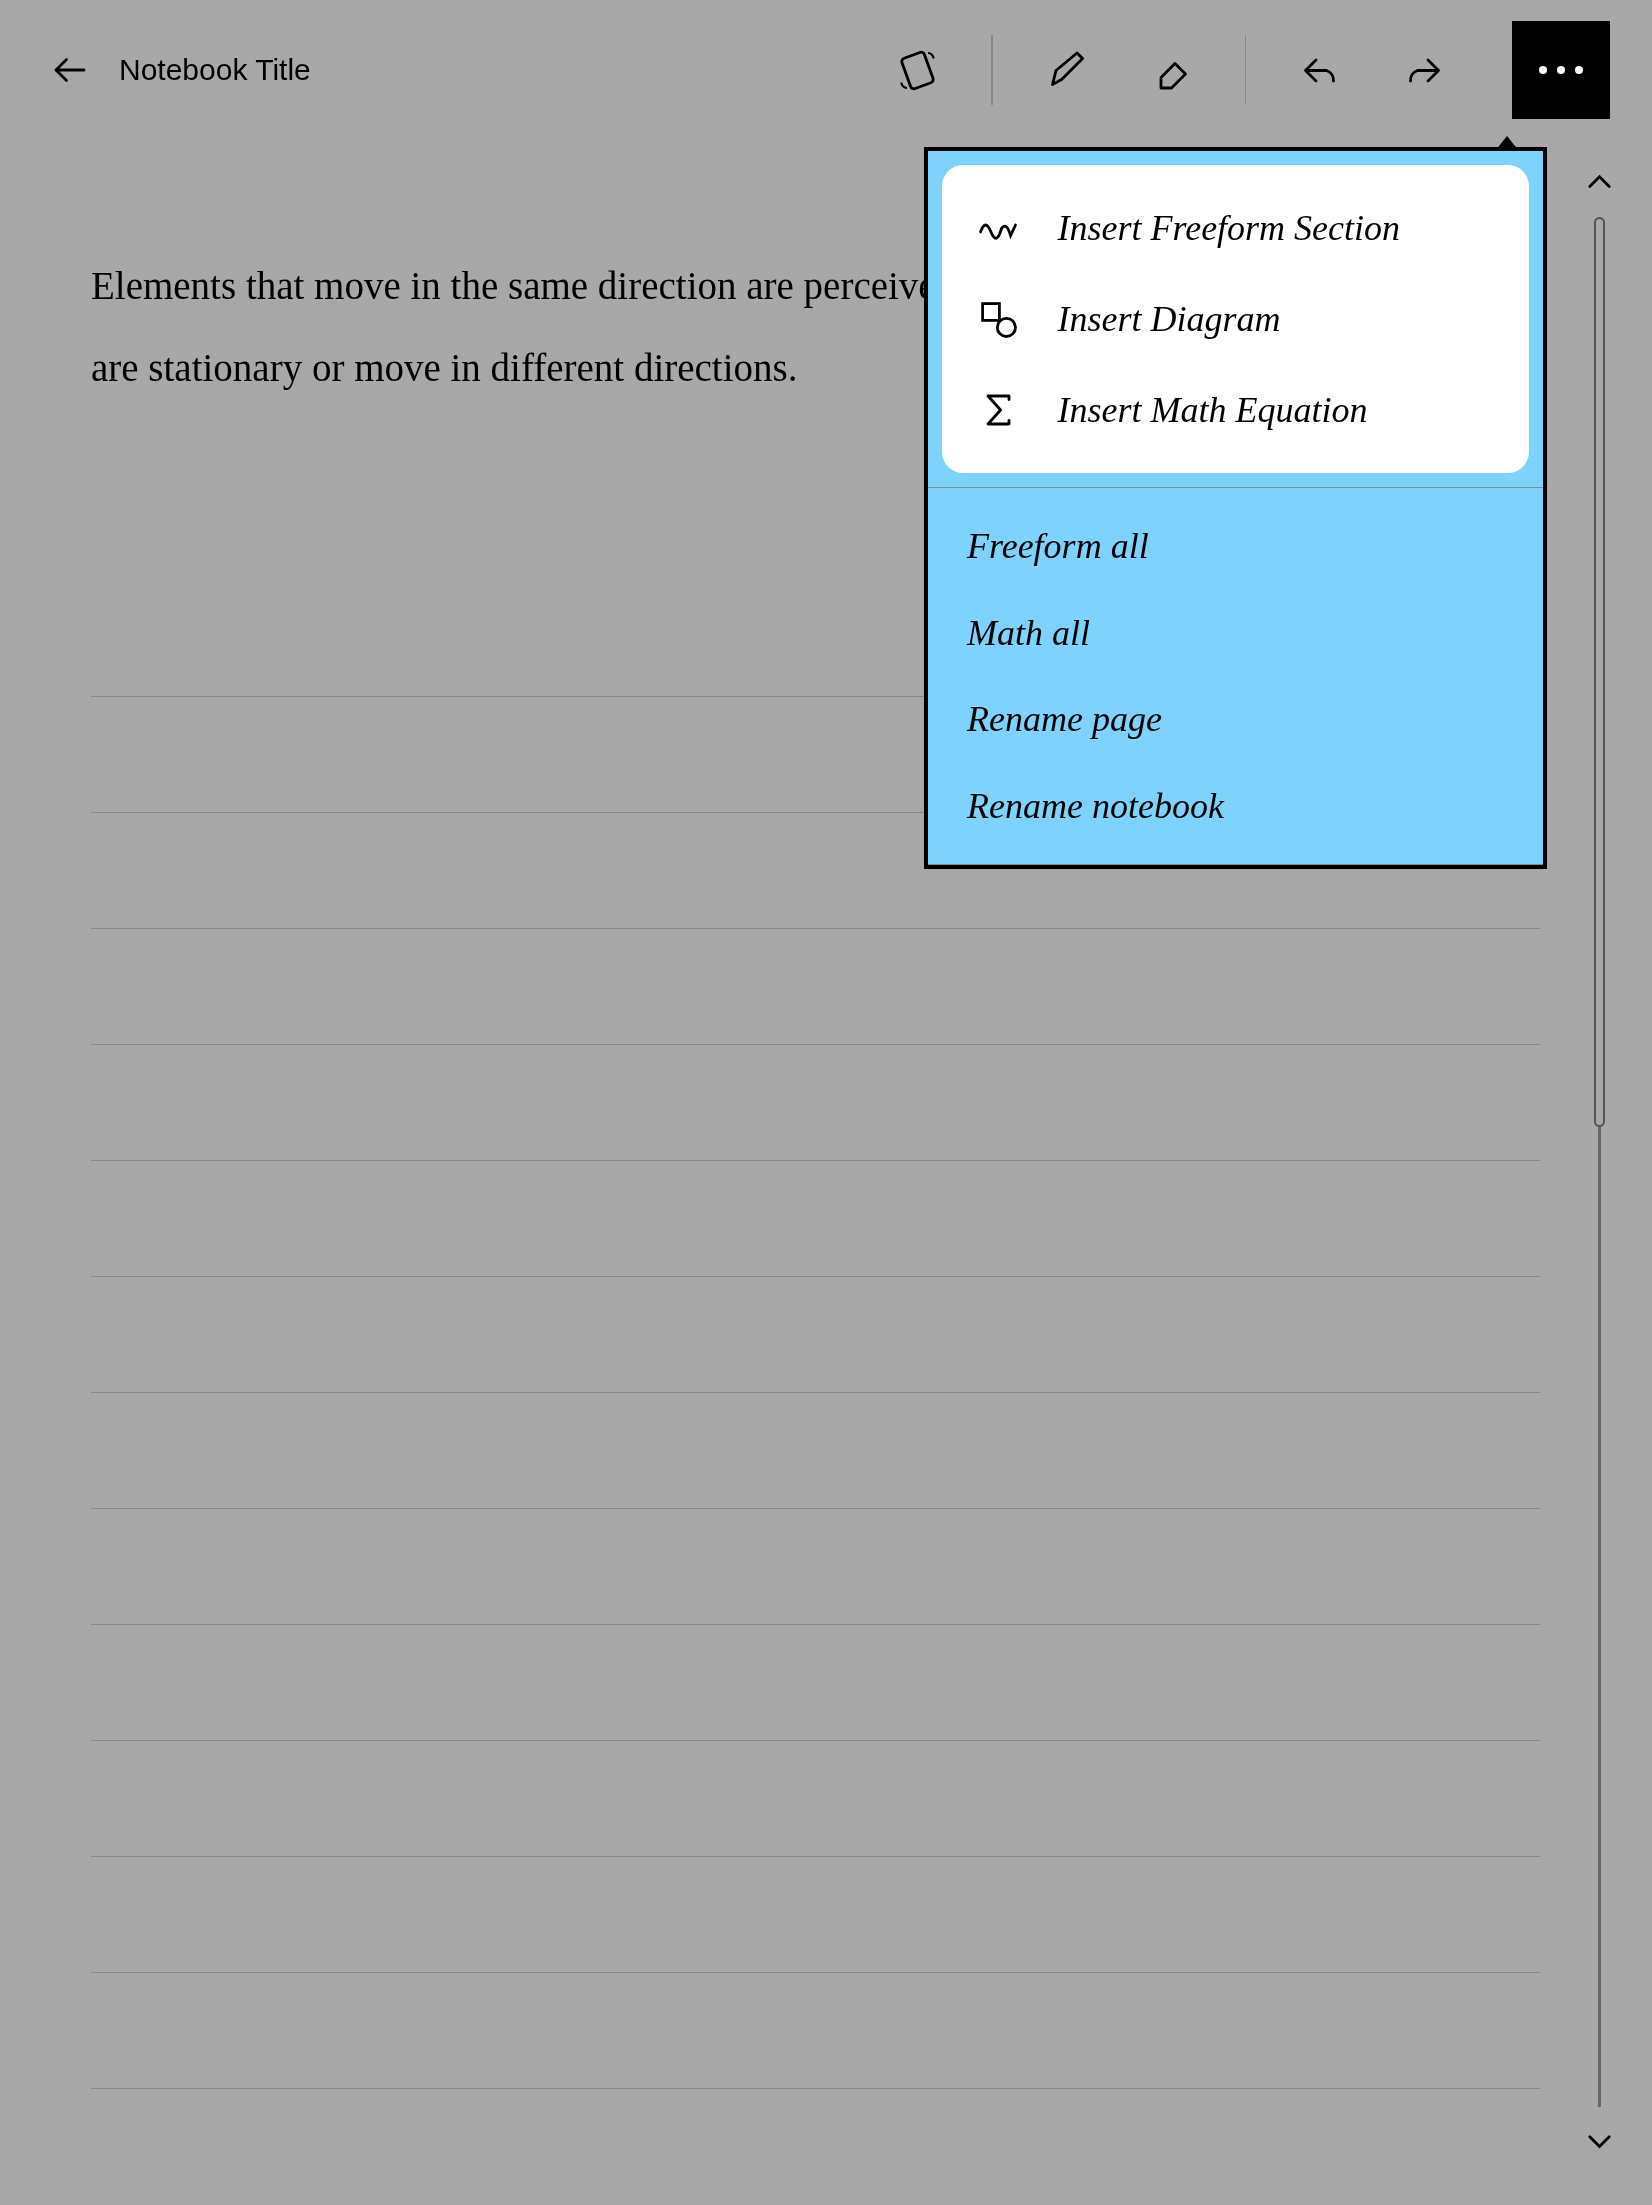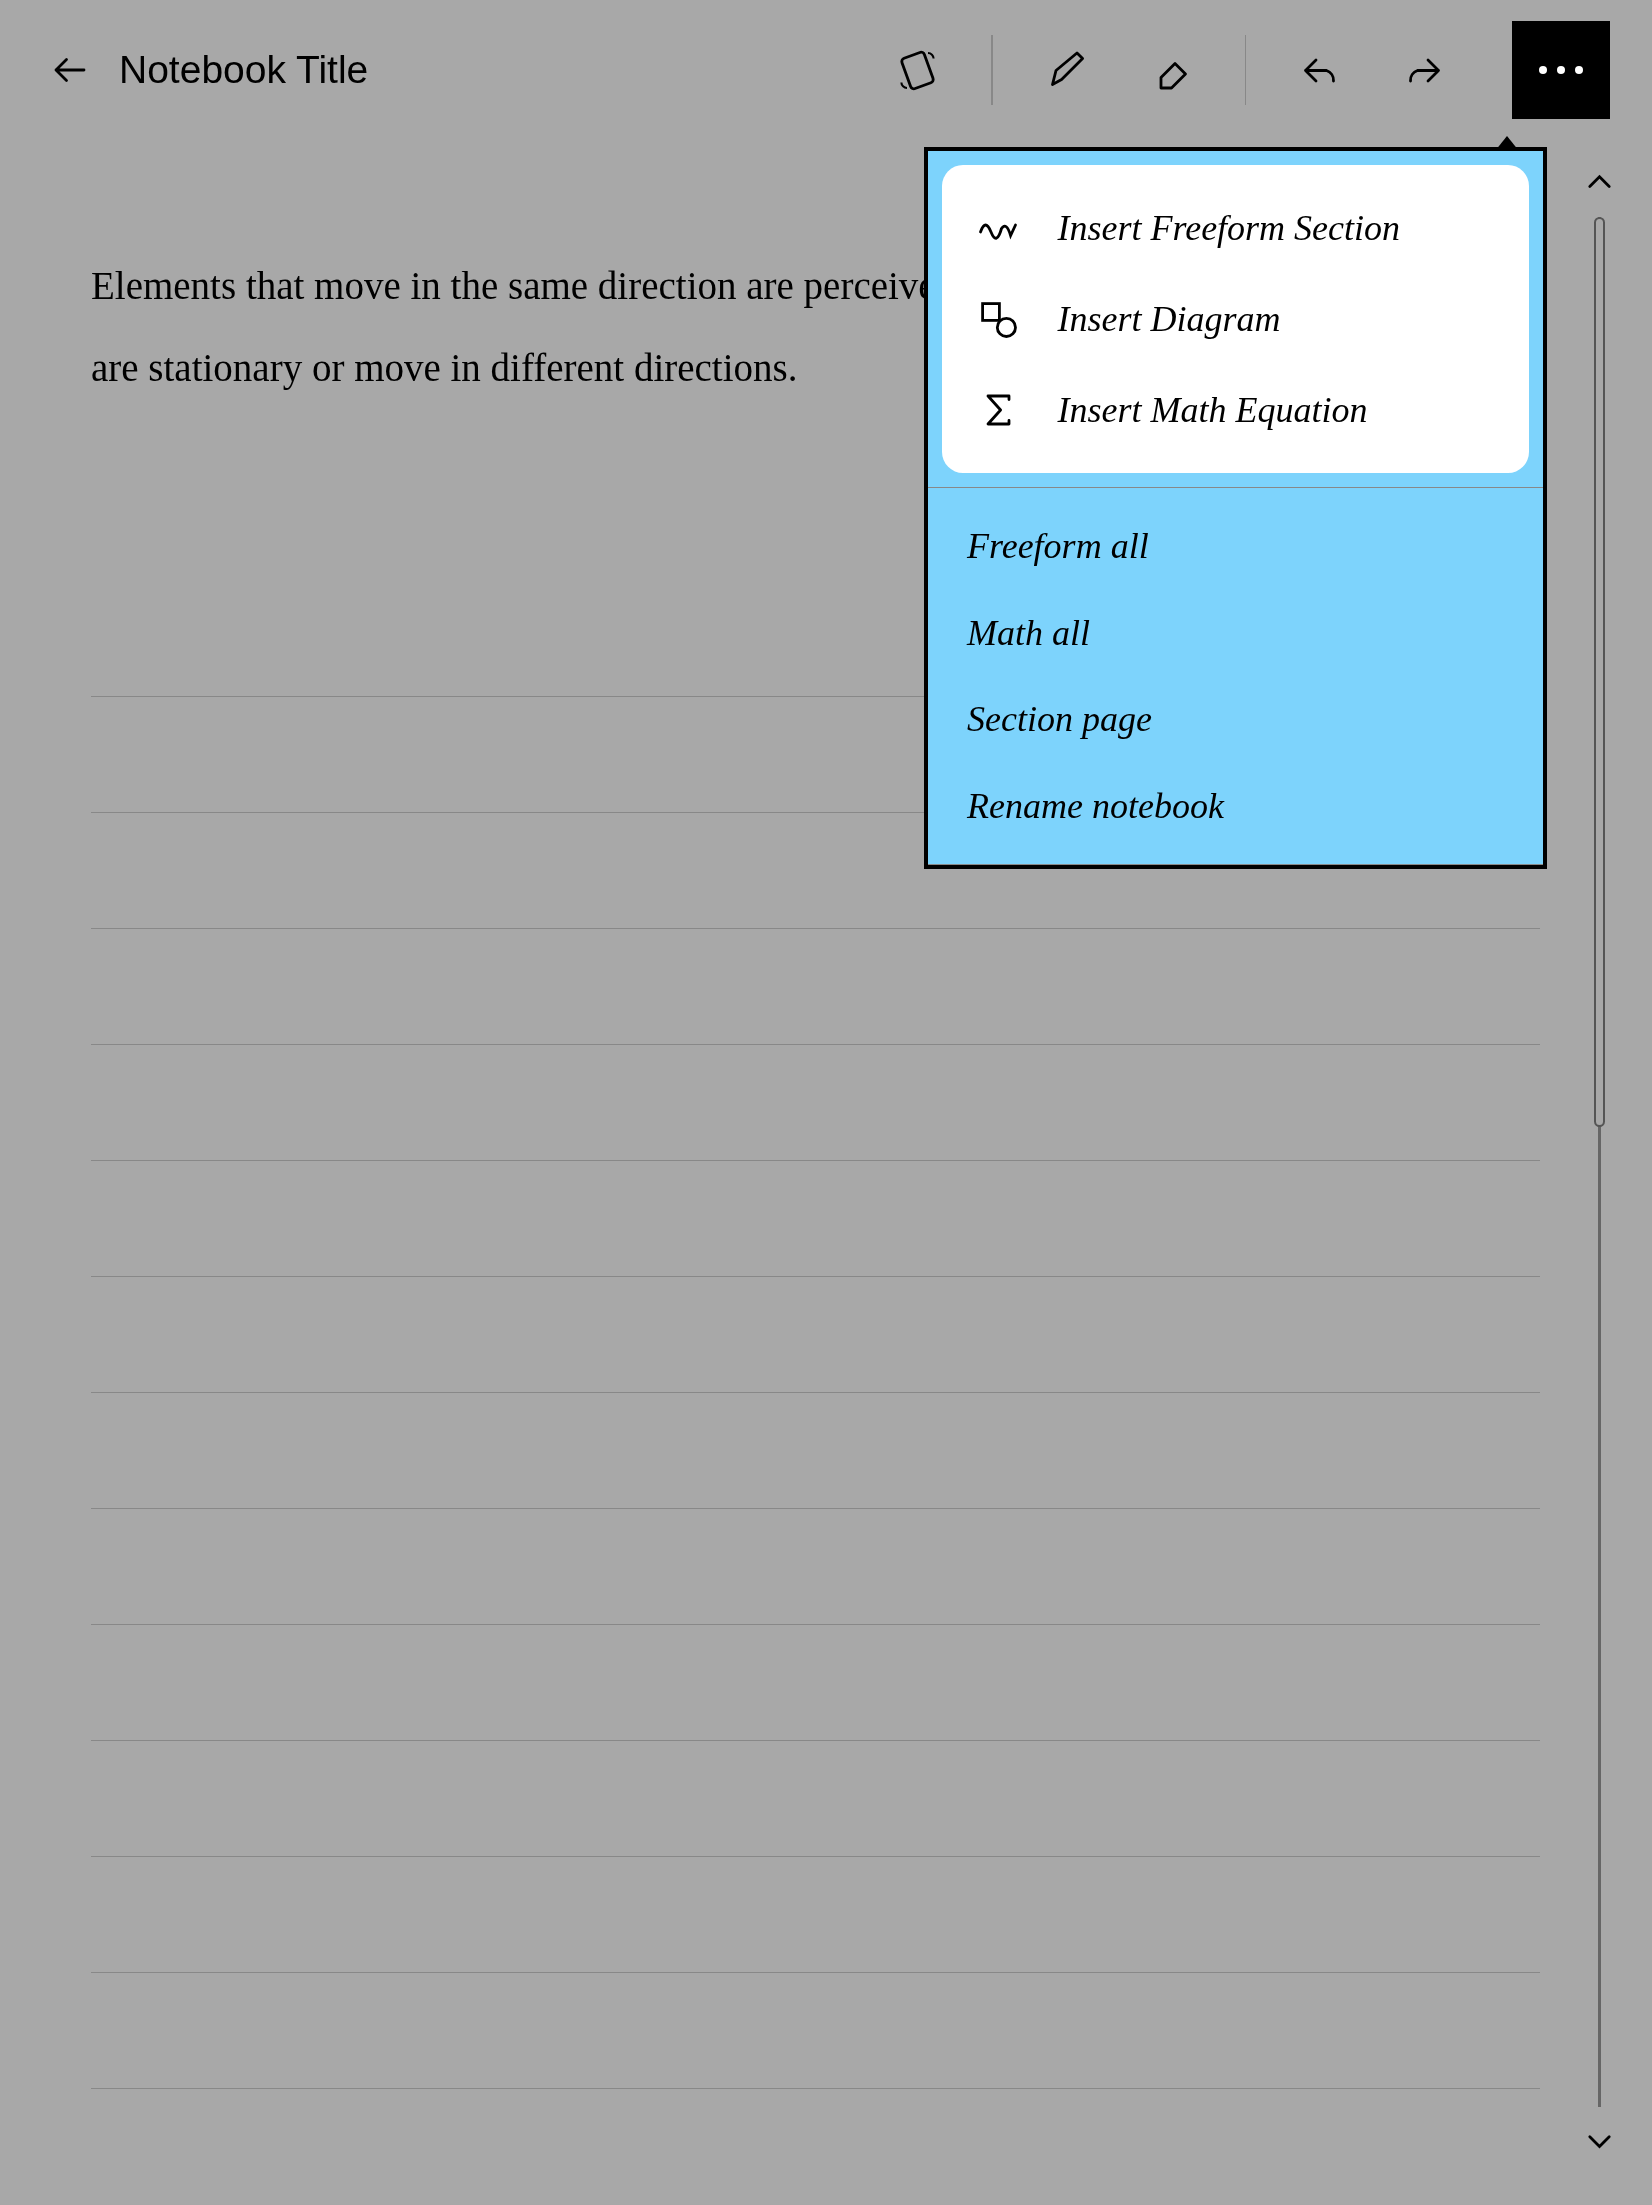--- a/index.html
+++ b/index.html
@@ -24,21 +24,21 @@
   .back-button {
     display: flex;
     align-items: center;
     justify-content: center;
     width: 56px;
     height: 56px;
     cursor: pointer;
   }
   .title {
     font-family: -apple-system, Helvetica, Arial, sans-serif;
-    font-size: 39px;
+    font-size: 30px;
     font-weight: 500;
     margin-left: 21px;
     color: #000;
   }
   .spacer {
     flex: 1;
   }
   .tool-group {
     display: flex;
     align-items: center;
@@ -290,21 +290,21 @@
   </div>
   <div class="menu-divider"></div>
   <div class="menu-section">
     <div class="menu-item">
       <span>Freeform all</span>
     </div>
     <div class="menu-item">
       <span>Math all</span>
     </div>
     <div class="menu-item">
-      <span>Section page</span>
+      <span>Rename page</span>
     </div>
     <div class="menu-item">
       <span>Rename notebook</span>
     </div>
   </div>
   <div class="menu-divider"></div>
 </div>
 
 <div class="scroll-area">
   <div class="scroll-chevron">

